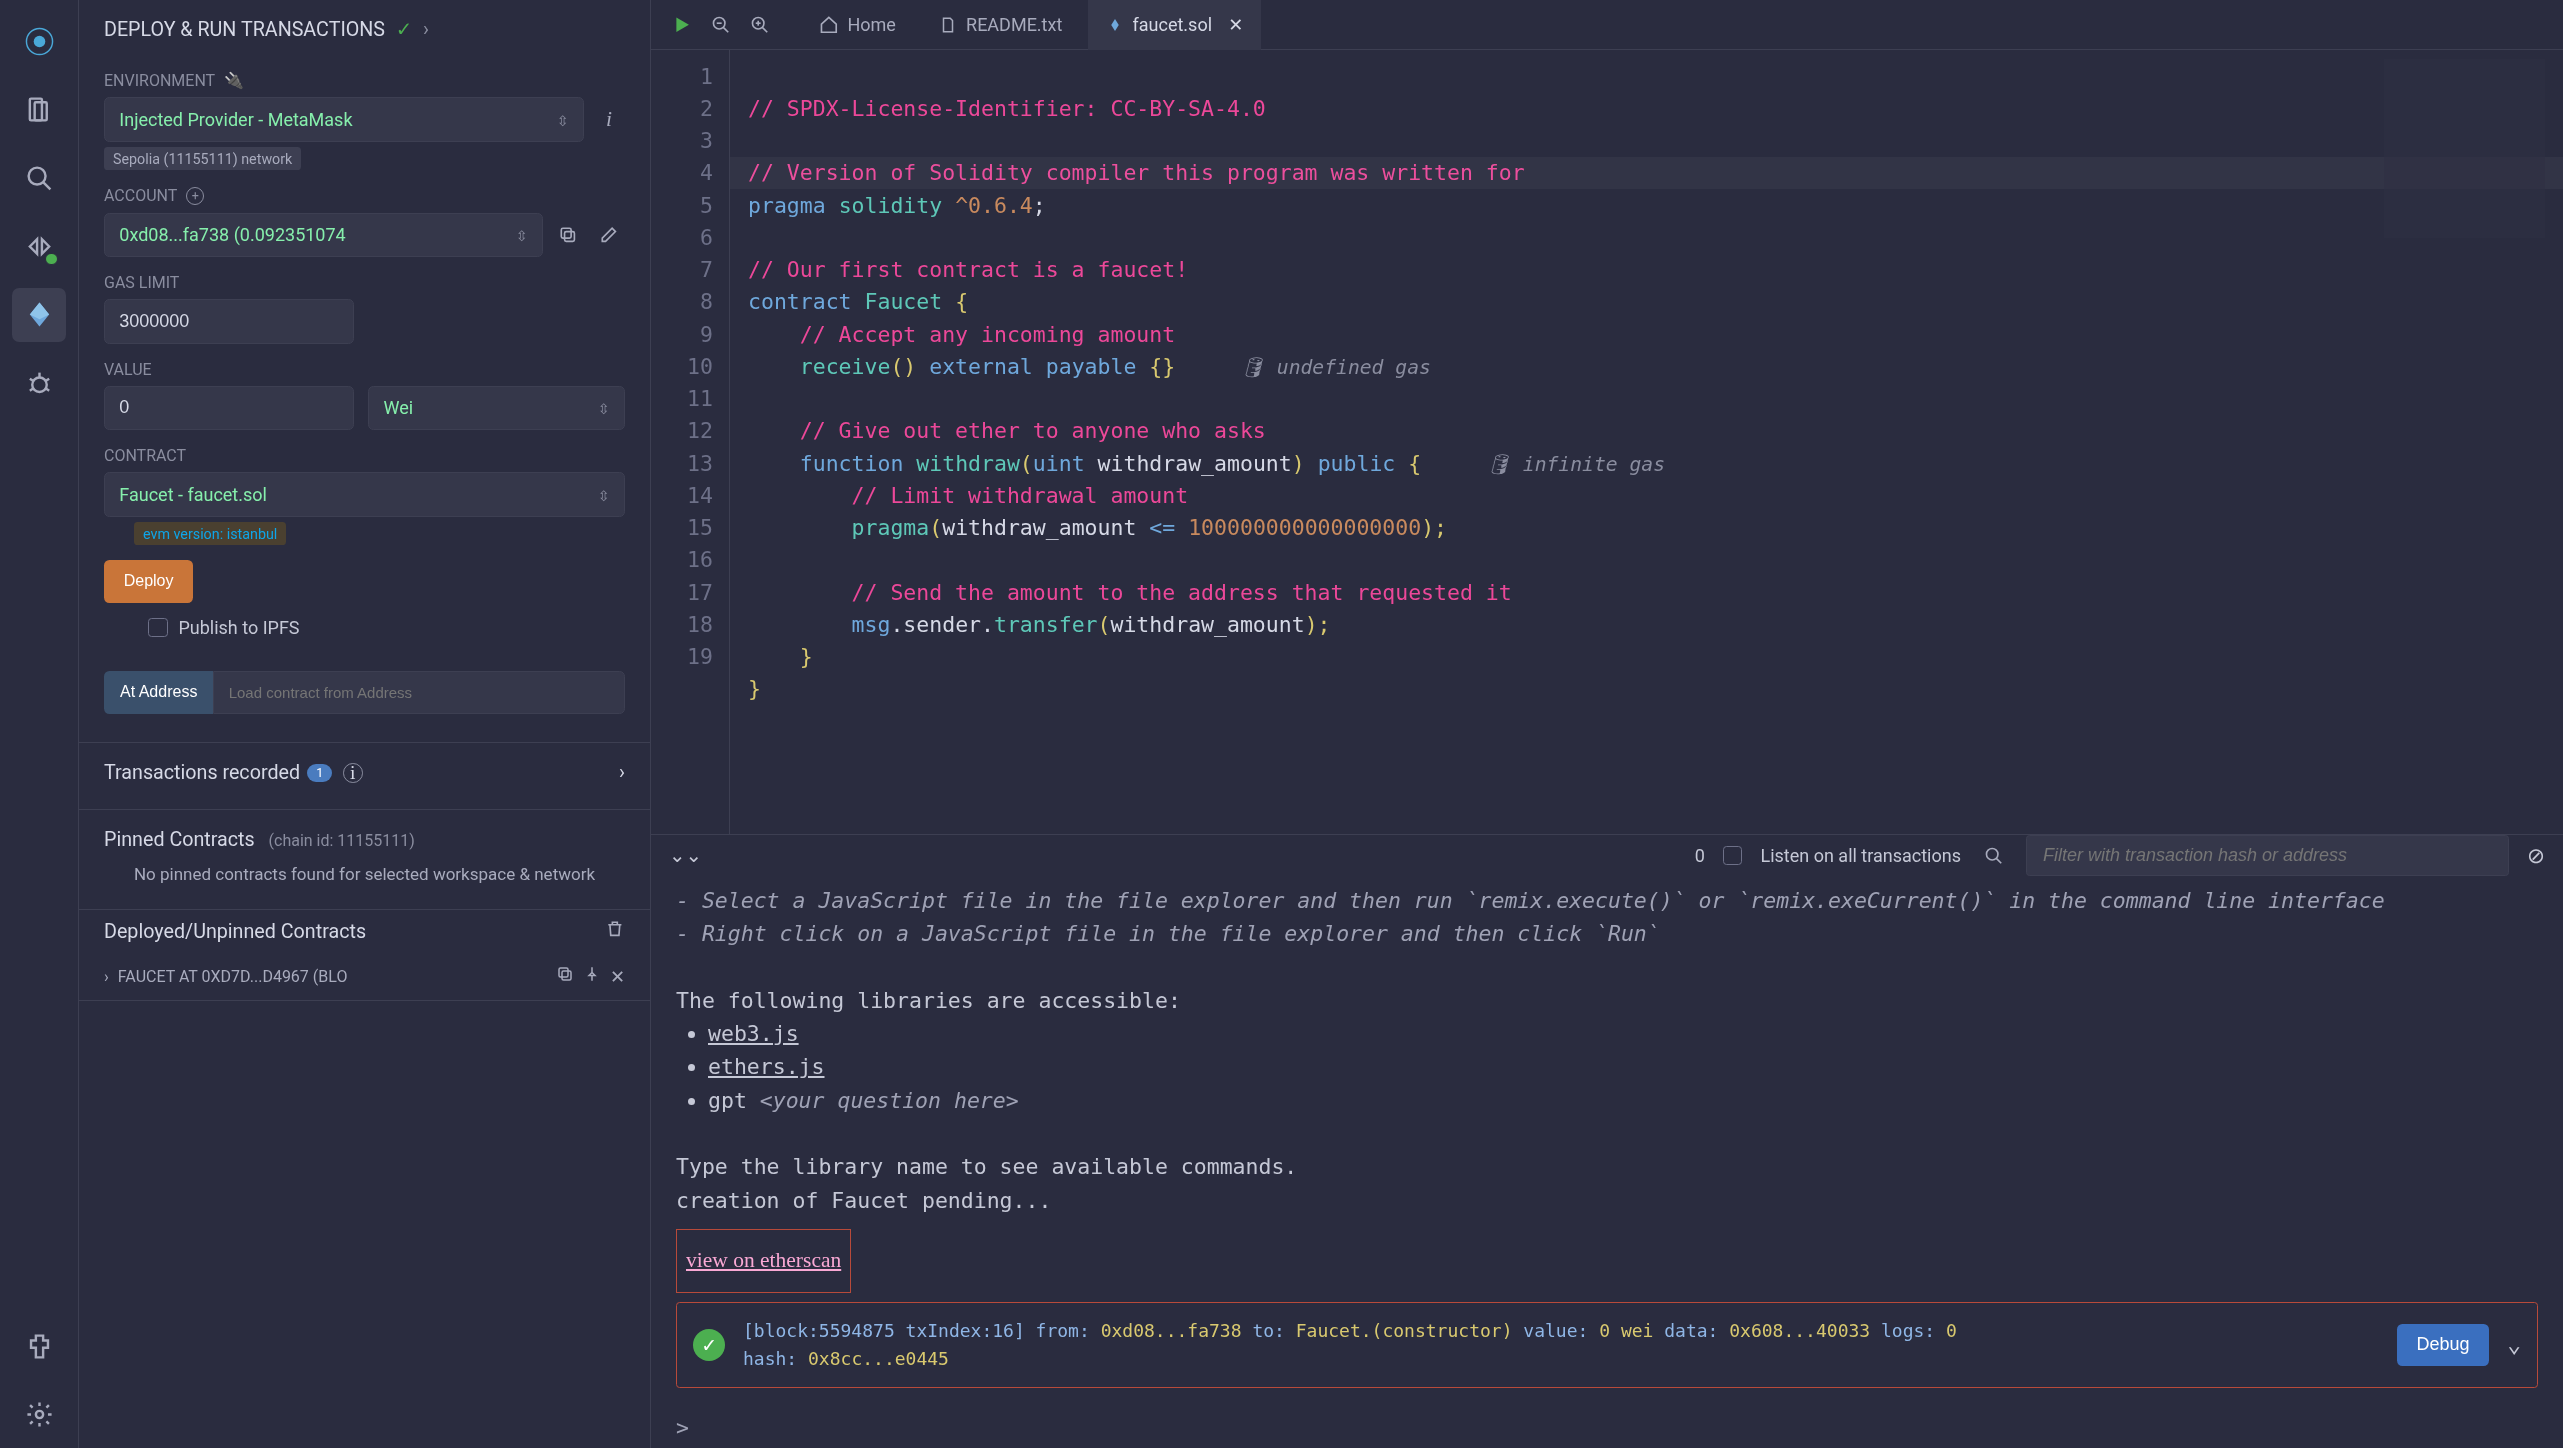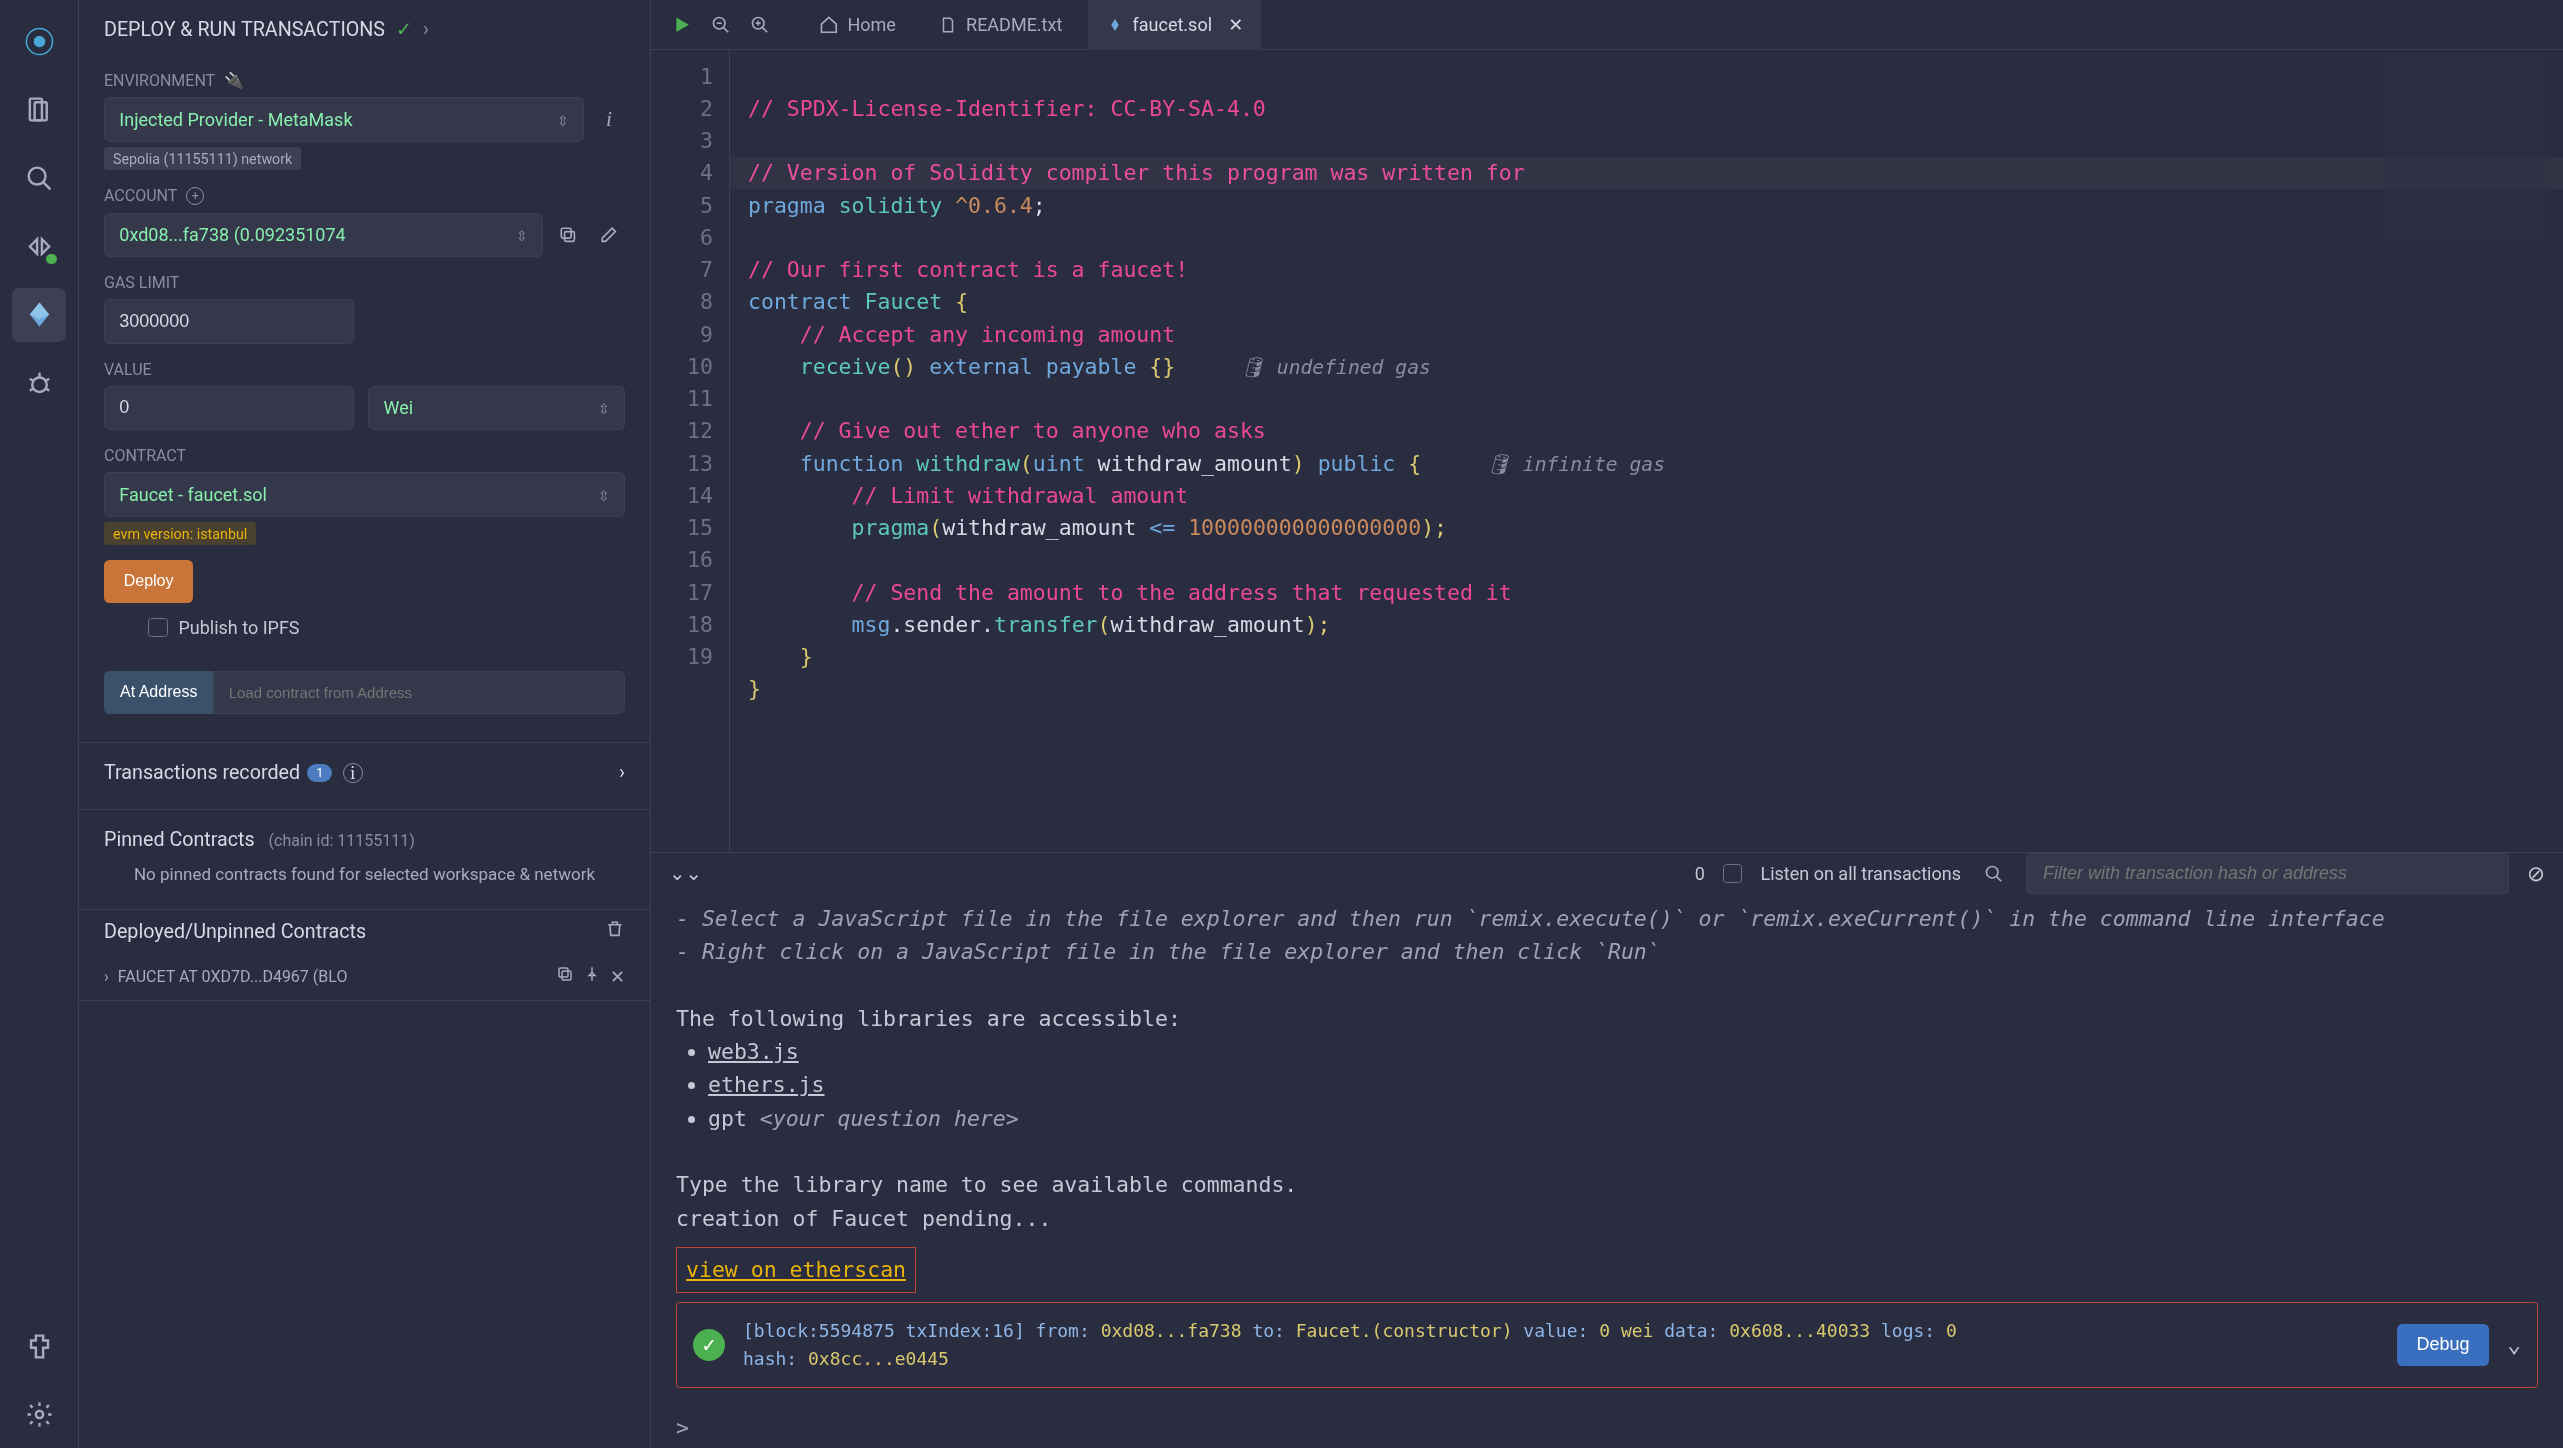--- a/index.html
+++ b/index.html
@@ -260,24 +260,25 @@
   line-height: 1.55;
   color: #c5c8d6;
   overflow-y: auto;
 }
 .terminal-body .italic { font-style: italic; color: #9fa2b5; }
 .terminal-body .link { text-decoration: underline; color: #c5c8d6; cursor: pointer; }
 .terminal-body ul { list-style: disc; margin-left: 32px; }
 .view-etherscan {
   display: inline-block;
   border: 1.8px solid #b84a3a;
-  padding: 5px 9px;
+  padding: 14px 9px;
   margin-top: 12.5px;
   text-decoration: underline;
-  color: #eab308;
+  color: #f9a8d4;
+  font-family: Liberation Serif, serif;
 }
 .tx-box {
   border: 1.8px solid #b84a3a;
   border-radius: 3.6px;
   margin-top: 9px;
   padding: 14.3px 16px;
   display: flex;
   align-items: center;
   gap: 18px;
 }
@@ -415,21 +416,21 @@
           <span>Wei</span>
           <span class="chevron-updown"></span>
         </div>
       </div>
 
       <div class="field-label">CONTRACT</div>
       <div class="select full">
         <span>Faucet - faucet.sol</span>
         <span class="chevron-updown"></span>
       </div>
-      <div class="tag-chip" style="background:#4a4030;color:#eab308;">evm version: istanbul</div>
+      <div class="tag-chip" style="background:#4a4030;color:#0ea5e9;margin-left:30px;">evm version: istanbul</div>
 
       <div><button class="deploy-btn">Deploy</button></div>
 
       <div class="checkbox-row">
         <div class="checkbox"></div>
         <span>Publish to IPFS</span>
       </div>
 
       <div class="at-address-row">
         <button class="at-address-btn">At Address</button>

